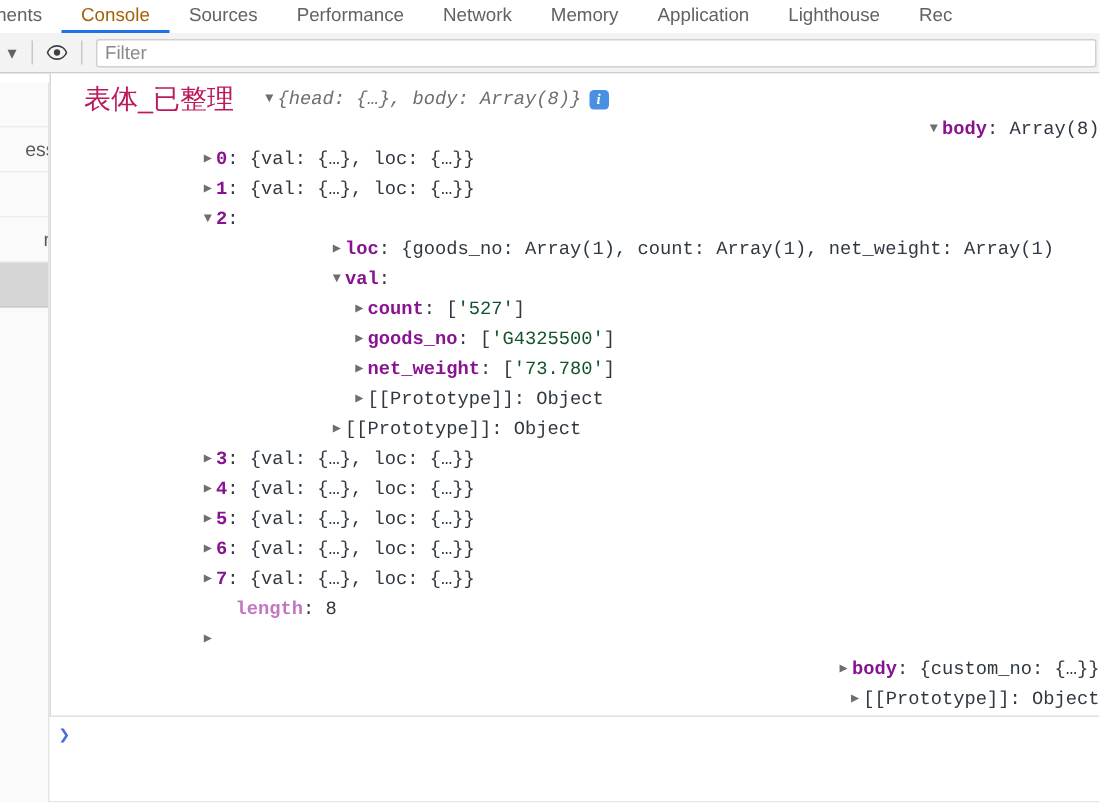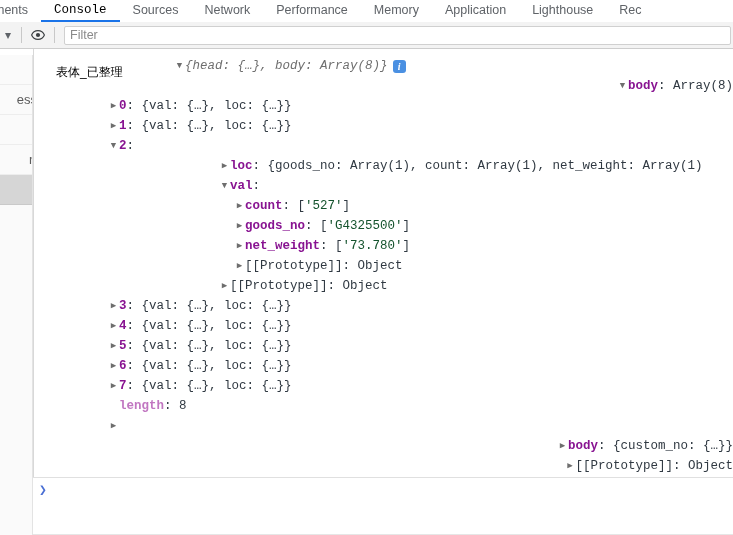--- a/index.html
+++ b/index.html
@@ -83,24 +83,23 @@
     align-items: center;
     padding: 0 13px;
     font-size: 12.5px;
     color: #5f6368;
     white-space: nowrap;
     box-sizing: border-box;
     border-bottom: 2px solid transparent;
     cursor: default;
   }
   .dt-tab.active {
-    color: #000000;
+    color: #a16207;
     border-bottom: 2px solid #1a73e8;
     font-weight: 400;
-    font-family: Liberation Mono, monospace;
   }
   .dt-tab.clipped-left { padding-left: 0; margin-left: -6px; }
 
   
   #devtools-toolbar {
     position: absolute;
     left: 0; top: 22px;
     width: 733px; height: 27px;
     background: #f3f3f3;
     border-bottom: 1px solid #cdcdcd;
@@ -165,24 +164,24 @@
     padding-top: 7px;
     font-family: "Liberation Mono", monospace;
     font-size: 12px;
     line-height: 20px;
     color: #202124;
   }
 
   .log-origin {
     position: absolute;
     left: 22px;
-    top: 13px;
+    top: 7px;
     font-family: "Liberation Sans", sans-serif;
-    font-size: 12px;
-    color: #000000;
+    font-size: 18px;
+    color: #be185d;
     white-space: nowrap;
   }
 
   .tree {
     margin: 0;
     padding: 0;
     list-style: none;
   }
   .row {
     height: 20px;
@@ -201,21 +200,21 @@
     vertical-align: middle;
     user-select: none;
     cursor: default;
   }
   .arrow.open::before { content: "\25BC"; }
   .arrow.closed::before { content: "\25B6"; }
   .arrow.blank::before { content: ""; }
 
   .key-name   { color: #881391; font-weight: bold; }
   .key-index  { color: #881391; font-weight: bold; }
-  .key-faded  { color: #c176c1; font-weight: bold; }
+  .key-faded  { color: #c176c1; font-weight: bold; margin-left: 13px; }
   .key-proto  { color: #303942; }
   .punct      { color: #303942; }
   .obj-preview{ color: #303942; }
   .obj-italic { color: #6e6e6e; font-style: italic; }
   .str-val    { color: #14532d; }
   .plain      { color: #303942; }
 
   .info-badge {
     display: inline-block;
     width: 13px; height: 13px;
@@ -229,21 +228,21 @@
     line-height: 13px;
     text-align: center;
     vertical-align: middle;
     margin-left: 5px;
     cursor: default;
   }
 
   
   .ind-0 { padding-left: 140px; }
   .ind-1 { padding-left: 155px; text-align: right; }
-  .ind-2 { padding-left: 74px; }
+  .ind-2 { padding-left: 99px; }
   .ind-3 { padding-left: 185px; }
   .ind-4 { padding-left: 200px; }
 
   
   #console-divider {
     position: absolute;
     left: 33px;
     top: 477px;
     width: 700px;
     height: 1px;
@@ -302,22 +301,22 @@
     <div class="app-sidebar-item selected" style="top: 120px;"></div>
     <div class="app-sidebar-item faded" style="top: 150px;">e</div>
   </div>
 
 <div id="devtools">
 
   <div id="devtools-tabbar">
       <div class="dt-tab clipped-left">ments</div>
       <div class="dt-tab active">Console</div>
       <div class="dt-tab">Sources</div>
+      <div class="dt-tab">Performance</div>
       <div class="dt-tab">Network</div>
-      <div class="dt-tab">Performance</div>
       <div class="dt-tab">Memory</div>
       <div class="dt-tab">Application</div>
       <div class="dt-tab">Lighthouse</div>
       <div class="dt-tab">Rec</div>
     </div>
 
   <div id="devtools-toolbar">
     <div class="tb-caret">▾</div>
     <div class="tb-sep"></div>
     <div class="tb-eye">

